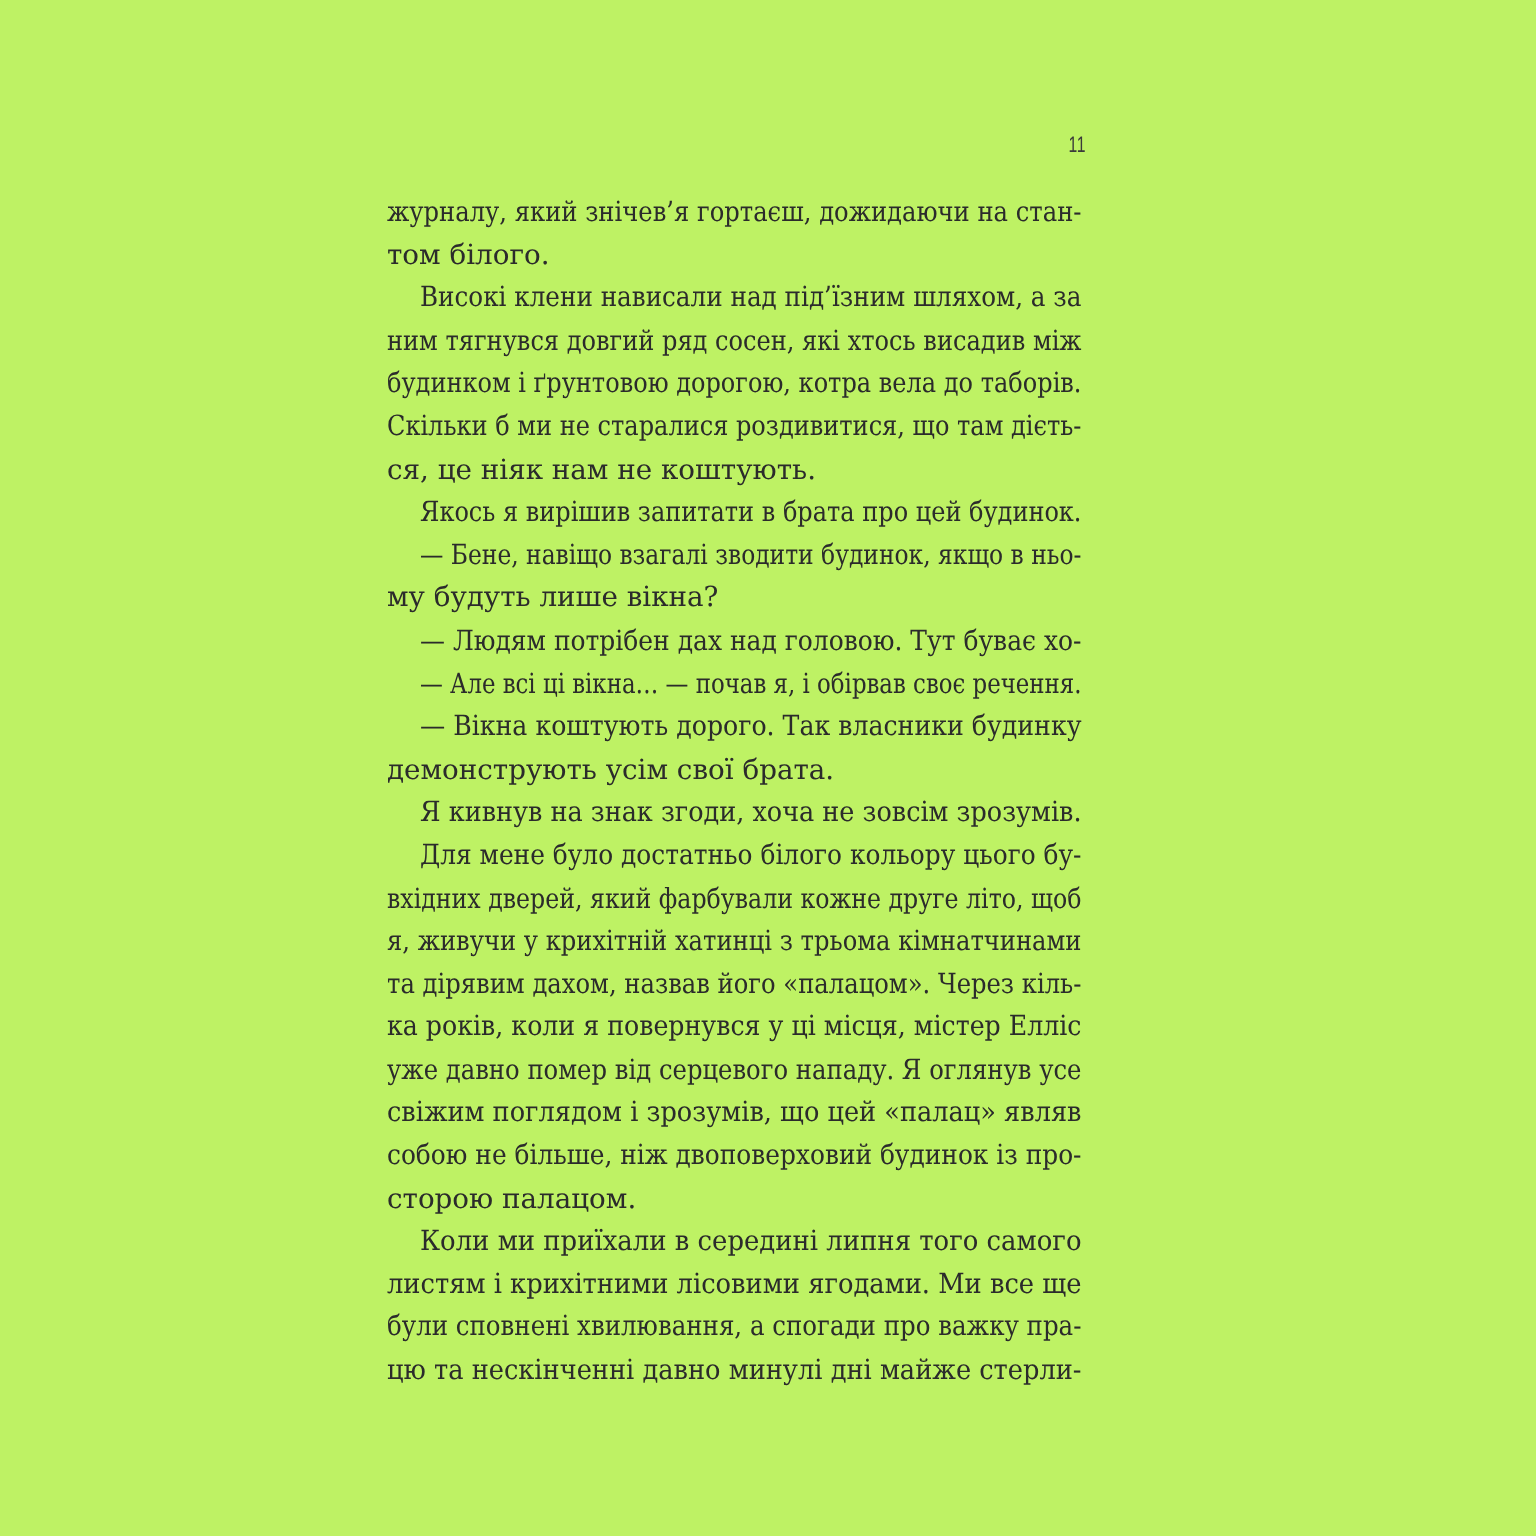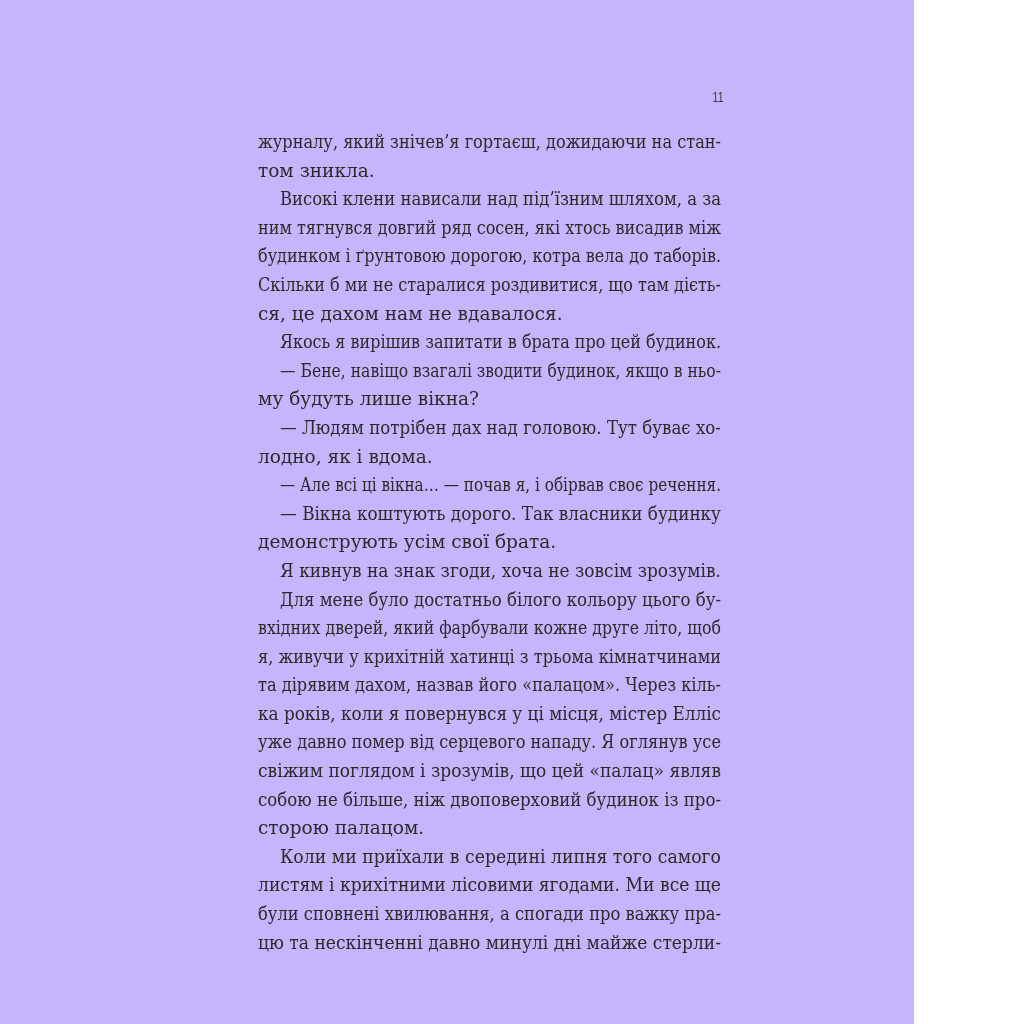--- a/index.html
+++ b/index.html
@@ -9,22 +9,22 @@
     }
     body {
       width: 1024px;
       height: 1024px;
       position: relative;
       overflow: hidden;
     }
     .page {
       position: absolute;
       left: 0; top: 0;
-      width: 914px; height: 1024px;
-      background: #c4b5fd;
+      width: 1024px; height: 1024px;
+      background: #bef264;
     }
     .page-number {
       position: absolute;
       left: 700px;
       top: 88px;
       width: 24px;
       font-family: "Liberation Sans", "DejaVu Sans", sans-serif;
       font-size: 15px;
       color: #3a3a3a;
       text-align: right;
@@ -61,31 +61,30 @@
       transform-origin: left center;
     }
   </style>
 </head>
 <body>
 
 <div class="page">
   <div class="page-number">11</div>
   <div class="text-block" id="text-block">
     <span class="line"><span class="line-inner" style="transform: scaleX(0.87325);">журналу, який знічев’я гортаєш, дожидаючи на стан-</span></span>
-    <span class="line last"><span class="line-inner">том зникла.</span></span>
+    <span class="line last"><span class="line-inner">том білого.</span></span>
     <span class="line indent"><span class="line-inner" style="transform: scaleX(0.88819);">Високі клени нависали над під’їзним шляхом, а за</span></span>
     <span class="line"><span class="line-inner" style="transform: scaleX(0.867727);">ним тягнувся довгий ряд сосен, які хтось висадив між</span></span>
     <span class="line"><span class="line-inner" style="transform: scaleX(0.866179);">будинком і ґрунтовою дорогою, котра вела до таборів.</span></span>
     <span class="line"><span class="line-inner" style="transform: scaleX(0.866407);">Скільки б ми не старалися роздивитися, що там дієть-</span></span>
-    <span class="line last"><span class="line-inner">ся, це дахом нам не вдавалося.</span></span>
+    <span class="line last"><span class="line-inner">ся, це ніяк нам не коштують.</span></span>
     <span class="line indent"><span class="line-inner" style="transform: scaleX(0.865236);">Якось я вирішив запитати в брата про цей будинок.</span></span>
     <span class="line indent"><span class="line-inner" style="transform: scaleX(0.842281);">— Бене, навіщо взагалі зводити будинок, якщо в ньо-</span></span>
     <span class="line last"><span class="line-inner">му будуть лише вікна?</span></span>
     <span class="line indent"><span class="line-inner" style="transform: scaleX(0.899254);">— Людям потрібен дах над головою. Тут буває хо-</span></span>
-    <span class="line last"><span class="line-inner">лодно, як і вдома.</span></span>
     <span class="line indent"><span class="line-inner" style="transform: scaleX(0.823337);">— Але всі ці вікна… — почав я, і обірвав своє речення.</span></span>
     <span class="line indent"><span class="line-inner" style="transform: scaleX(0.908459);">— Вікна коштують дорого. Так власники будинку</span></span>
     <span class="line last"><span class="line-inner">демонструють усім свої брата.</span></span>
     <span class="line indent"><span class="line-inner" style="transform: scaleX(0.918959);">Я кивнув на знак згоди, хоча не зовсім зрозумів.</span></span>
     <span class="line indent"><span class="line-inner" style="transform: scaleX(0.895488);">Для мене було достатньо білого кольору цього бу-</span></span>
     <span class="line"><span class="line-inner" style="transform: scaleX(0.852474);">вхідних дверей, який фарбували кожне друге літо, щоб</span></span>
     <span class="line"><span class="line-inner" style="transform: scaleX(0.872273);">я, живучи у крихітній хатинці з трьома кімнатчинами</span></span>
     <span class="line"><span class="line-inner" style="transform: scaleX(0.873533);">та дірявим дахом, назвав його «палацом». Через кіль-</span></span>
     <span class="line"><span class="line-inner" style="transform: scaleX(0.909878);">ка років, коли я повернувся у ці місця, містер Елліс</span></span>
     <span class="line"><span class="line-inner" style="transform: scaleX(0.875469);">уже давно помер від серцевого нападу. Я оглянув усе</span></span>

